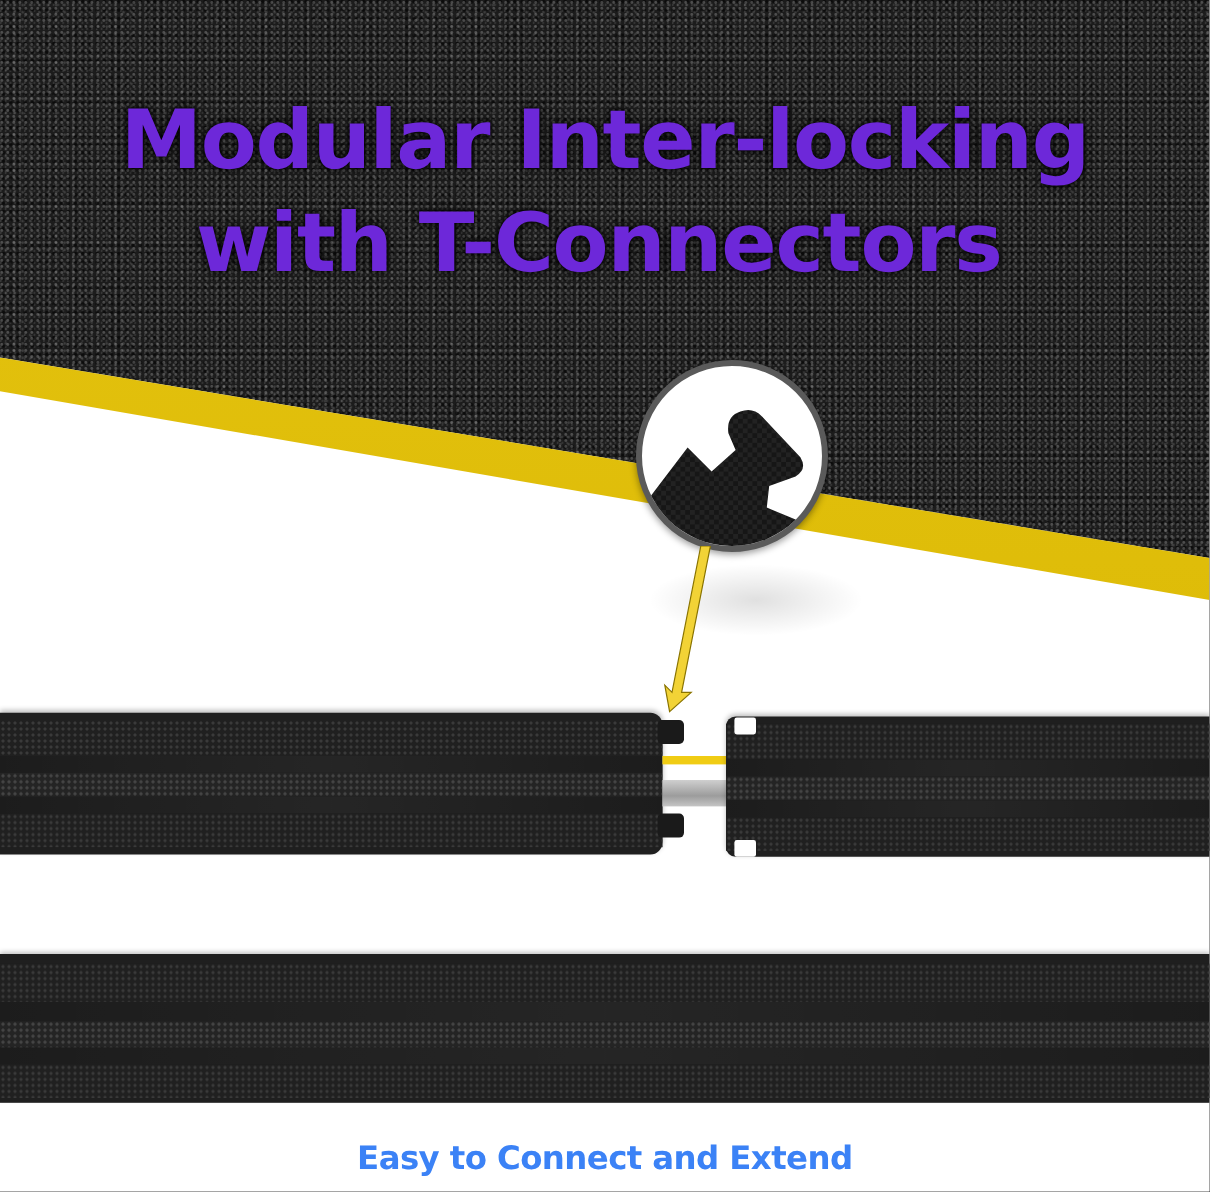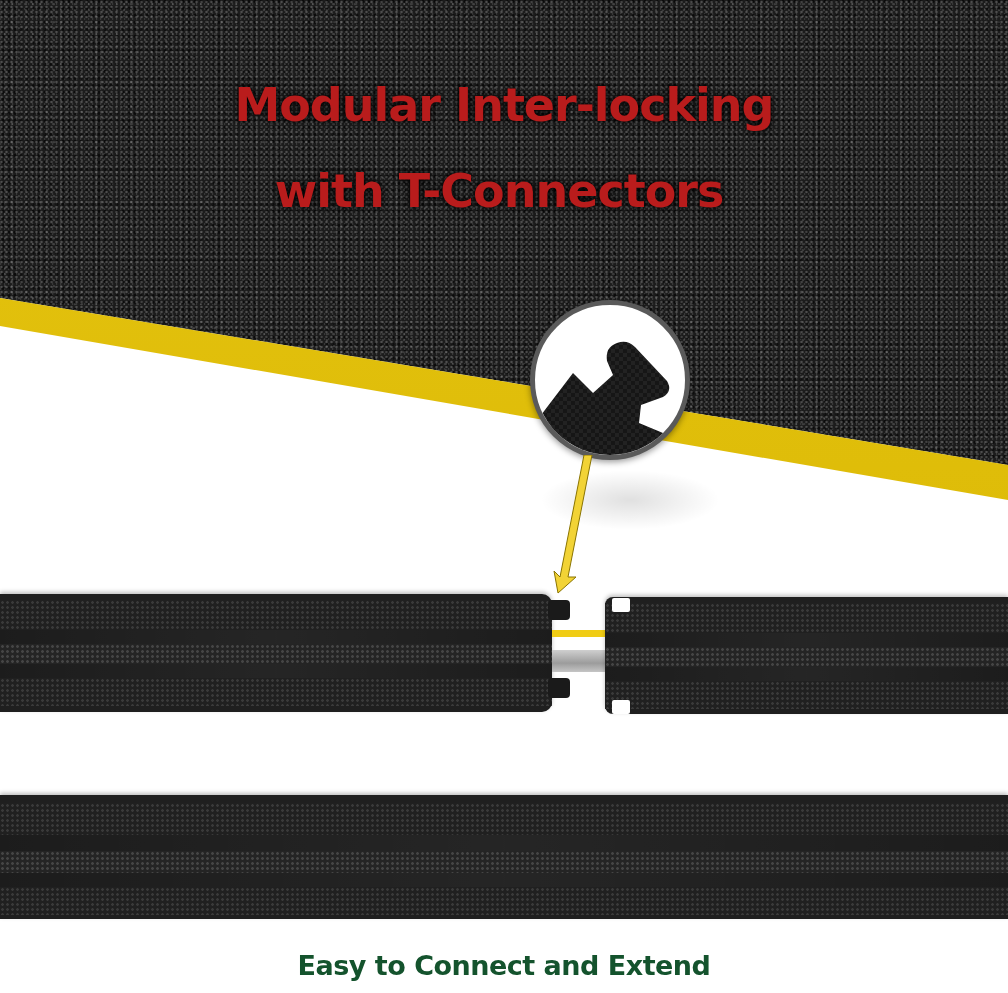--- a/index.html
+++ b/index.html
@@ -9,43 +9,43 @@
     background-color:#1c1c1c;
     background-image:
       radial-gradient(circle at 30% 40%, rgba(255,255,255,0.22) 0.8px, transparent 1.6px),
       radial-gradient(circle at 70% 70%, rgba(255,255,255,0.15) 0.7px, transparent 1.5px),
       radial-gradient(circle at 50% 20%, rgba(0,0,0,0.6) 1px, transparent 2px),
       radial-gradient(circle at 10% 80%, rgba(255,255,255,0.12) 0.6px, transparent 1.4px);
     background-size:5px 5px,7px 6px,6px 7px,4px 5px;}
   .yellow-band{position:absolute;left:0;top:0;width:1008px;height:993px;
     clip-path:polygon(0 298px,1008px 465px,1008px 500px,0 326px);
     background:linear-gradient(180deg,#e6c511,#d7b400);}
-  .title{position:absolute;left:0;width:1008px;text-align:center;color:#b91c1c;font-weight:bold;
-    font-family:"DejaVu Sans","Liberation Sans",sans-serif;font-size:46px;letter-spacing:-1px;
+  .title{position:absolute;left:0;width:1008px;text-align:center;color:#6d28d9;font-weight:bold;
+    font-family:"DejaVu Sans","Liberation Sans",sans-serif;font-size:68px;letter-spacing:-1px;
     text-shadow:0 0 4px rgba(0,0,0,0.9),0 0 10px rgba(0,0,0,0.7);}
   .title.l1{top:78px;}
   .title.l2{top:164px;left:-5px;}
   .magnifier{position:absolute;left:530px;top:300px;width:160px;height:160px;border-radius:50%;
     background:#ffffff;border:5px solid #5a5a5a;box-sizing:border-box;overflow:hidden;
     box-shadow:0 2px 6px rgba(0,0,0,0.4);}
   .shadow-blob{position:absolute;left:540px;top:470px;width:180px;height:60px;border-radius:50%;
     background:radial-gradient(ellipse at center,rgba(0,0,0,0.12),transparent 70%);}
   .protector{position:absolute;background:#1f1f1f;box-shadow:0 -2px 4px rgba(0,0,0,0.25);}
   .protector .lane{position:absolute;left:0;right:0;
     background-color:#202020;
     background-image:radial-gradient(circle,#3a3a3a 1px,transparent 1.6px);
     background-size:5px 5px;}
   .protector .channel{position:absolute;left:0;right:0;background:#151515;
     background-image:linear-gradient(90deg,rgba(255,255,255,0.03),rgba(255,255,255,0.07) 50%,rgba(255,255,255,0.03));}
   .protector .mid{position:absolute;left:0;right:0;
     background-color:#242424;
     background-image:radial-gradient(circle,#454545 1px,transparent 1.7px);
     background-size:5px 5px;}
   .connector{position:absolute;}
-  .caption{position:absolute;left:0;width:1008px;top:950px;text-align:center;color:#14532d;
+  .caption{position:absolute;left:0;width:1008px;top:950px;text-align:center;color:#3b82f6;
     font-weight:bold;font-size:27px;font-family:"DejaVu Sans","Liberation Sans",sans-serif;letter-spacing:-0.5px;}
 </style>
 </head>
 <body>
 
 <div class="bg-dark"></div>
 <div class="yellow-band"></div>
 
 <div class="title l1">Modular Inter-locking</div>
 <div class="title l2">with T-Connectors</div>

